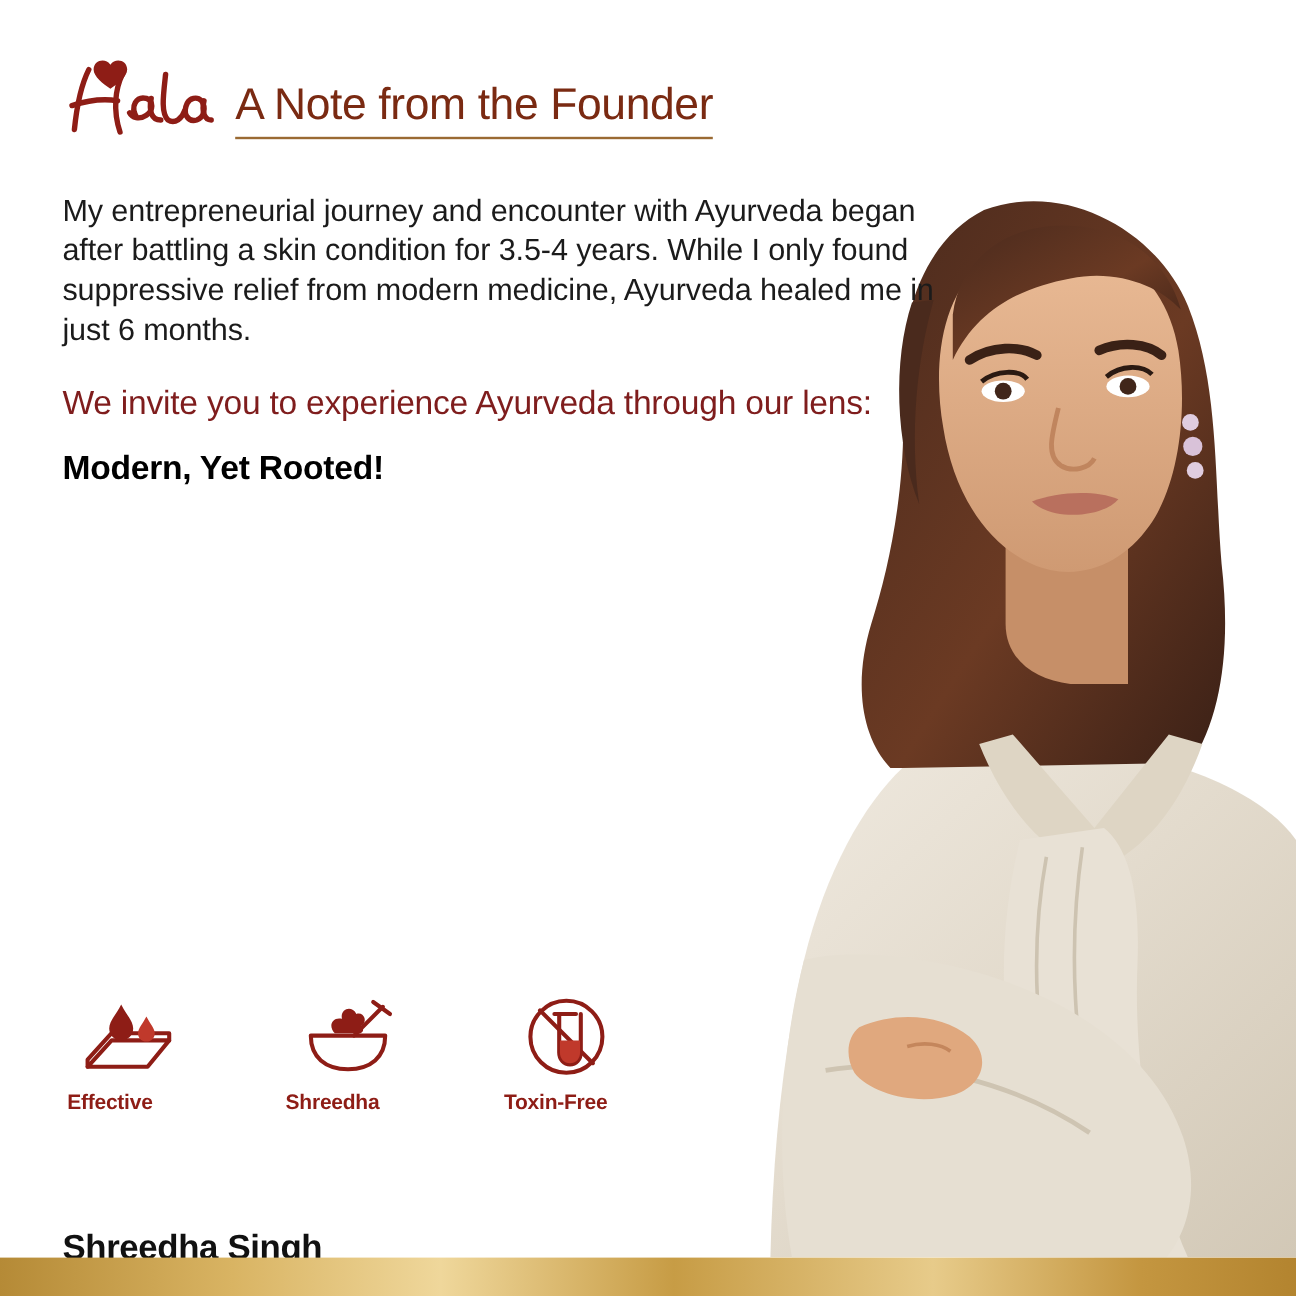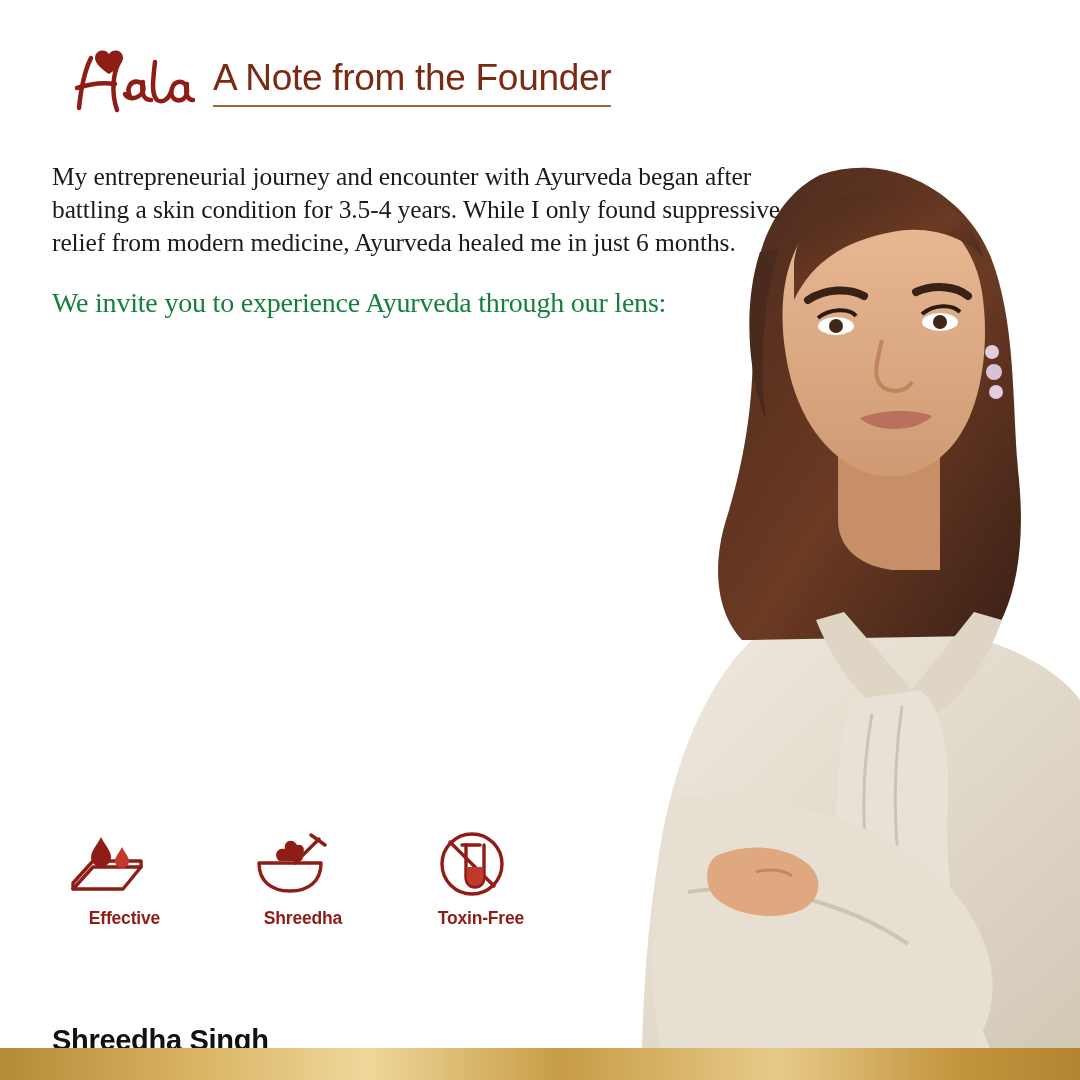--- a/index.html
+++ b/index.html
@@ -13,24 +13,24 @@
   .page {
     position: relative;
     width: 1080px;
     height: 1080px;
     background: #ffffff;
   }
 
   
   .header {
     position: absolute;
-    left: 69px;
+    left: 52px;
     top: 48px;
     display: flex;
-    align-items: center;
+    align-items: flex-end;
     gap: 16px;
   }
   .logo {
     position: relative;
     width: 128px;
     height: 72px;
   }
   .logo svg { display: block; }
   .header-title-wrap {
     padding-bottom: 4px;
@@ -45,33 +45,32 @@
     border-bottom: 2px solid #9a6a33;
     display: inline-block;
   }
 
   
   .body-copy {
     position: absolute;
     left: 52px;
     top: 160px;
     width: 740px;
-    font-family: Liberation Serif, serif;
   }
   .para {
     font-size: 25.5px;
     line-height: 33px;
     color: #1b1b1b;
     margin-bottom: 26px;
     letter-spacing: -0.1px;
   }
   .invite {
     font-size: 28px;
     line-height: 36px;
-    color: #15803d;
+    color: #7f1d1d;
     margin-top: 16px;
     letter-spacing: -0.2px;
   }
   .tagline {
     font-size: 28px;
     line-height: 36px;
     color: #000000;
     font-weight: bold;
     margin-top: 18px;
     letter-spacing: -0.2px;
@@ -80,21 +79,21 @@
   
   .badges {
     position: absolute;
     left: 56px;
     top: 832px;
     display: flex;
     gap: 78px;
   }
   .badge {
     width: 104px;
-    text-align: right;
+    text-align: left;
   }
   .badge-ico {
     height: 64px;
     display: flex;
     align-items: center;
     justify-content: center;
   }
   .badge-label {
     margin-top: 12px;
     font-size: 17.5px;
@@ -233,20 +232,21 @@
       </svg>
     </div>
     <div class="header-title-wrap">
       <div class="header-title">A Note from the Founder</div>
     </div>
   </div>
 
   <div class="body-copy">
     <p class="para">My entrepreneurial journey and encounter with Ayurveda began after battling a skin condition for 3.5-4 years. While I only found suppressive relief from modern medicine, Ayurveda healed me in just 6 months.</p>
     <p class="invite">We invite you to experience Ayurveda through our lens:</p>
+    <p class="tagline">Modern, Yet Rooted!</p>
   </div>
 
   <div class="badges">
 
     <div class="badge">
       <div class="badge-ico">
         <svg width="82" height="62" viewBox="0 0 82 62" xmlns="http://www.w3.org/2000/svg">
           <g fill="none" stroke="#8e1d16" stroke-width="3.4" stroke-linejoin="round" stroke-linecap="round">
             <path d="M6 56 L26 34 L74 34 L56 56 Z"></path>
             <path d="M6 56 L6 50 L26 28 L74 28 L74 34"></path>

